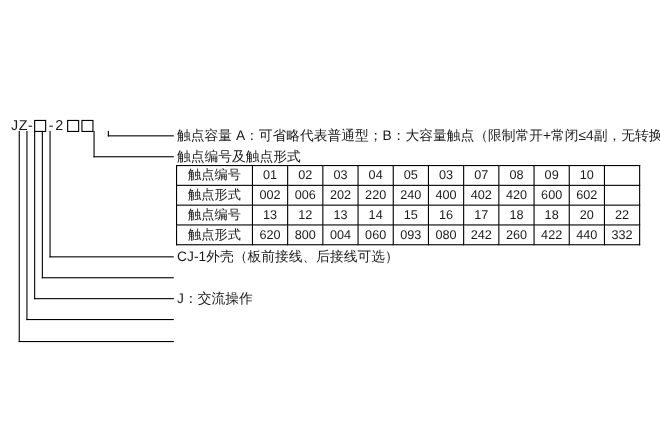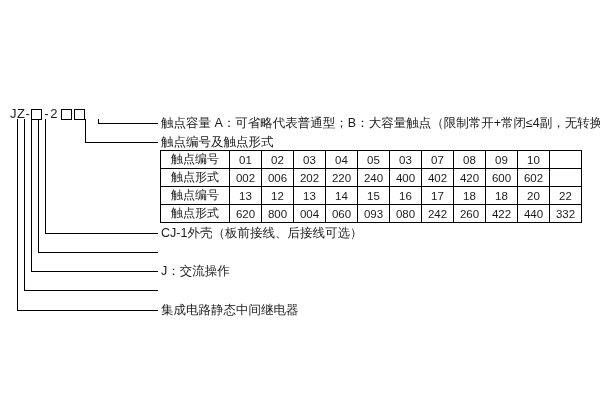--- a/index.html
+++ b/index.html
@@ -134,21 +134,20 @@
   <div class="vline" style="left:24px; top:119px; height:172px;"></div>
   <div class="hline" style="left:24px; top:290px; width:134px;"></div>
 
   <div class="vline" style="left:17px; top:119px; height:192px;"></div>
   <div class="hline" style="left:17px; top:310px; width:141px;"></div>
 
   <div class="label" style="left:161px; top:116px;">触点容量  A：可省略代表普通型；B：大容量触点（限制常开+常闭≤4副，无转换）</div>
   <div class="label" style="left:161px; top:135px;">触点编号及触点形式</div>
   <div class="label" style="left:161px; top:226px;">CJ-1外壳（板前接线、后接线可选）</div>
   <div class="label" style="left:161px; top:264px;">J：交流操作</div>
-  <div class="label" style="left:161px; top:303px;">集成电路静态中间继电器</div>
 
   <div class="tbl-wrap">
     <table class="contact-table">
       <tbody>
         <tr>
           <td class="head">触点编号</td>
           <td class="cell">01</td>
           <td class="cell">02</td>
           <td class="cell">03</td>
           <td class="cell">04</td>

